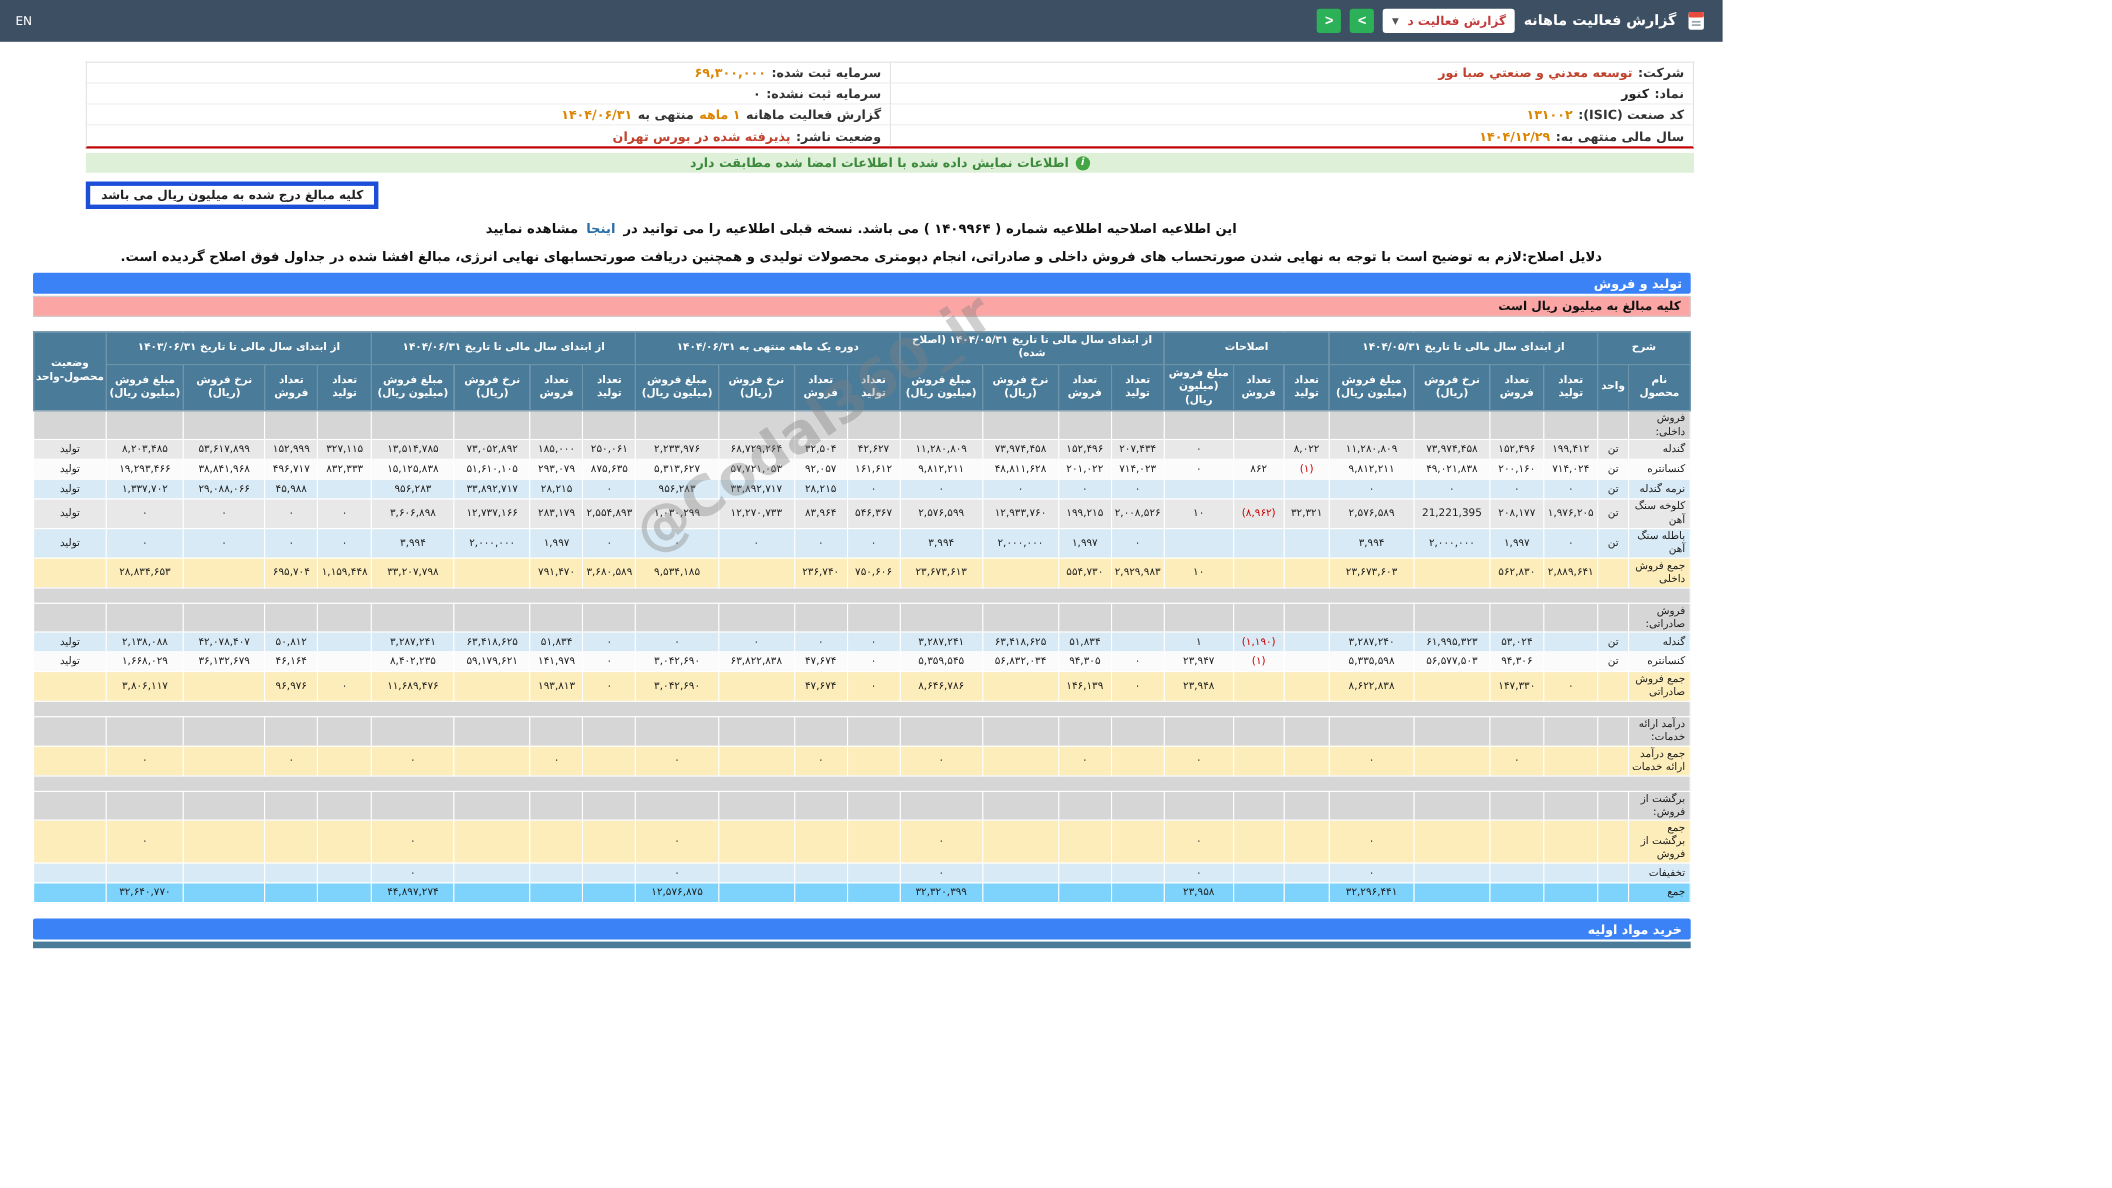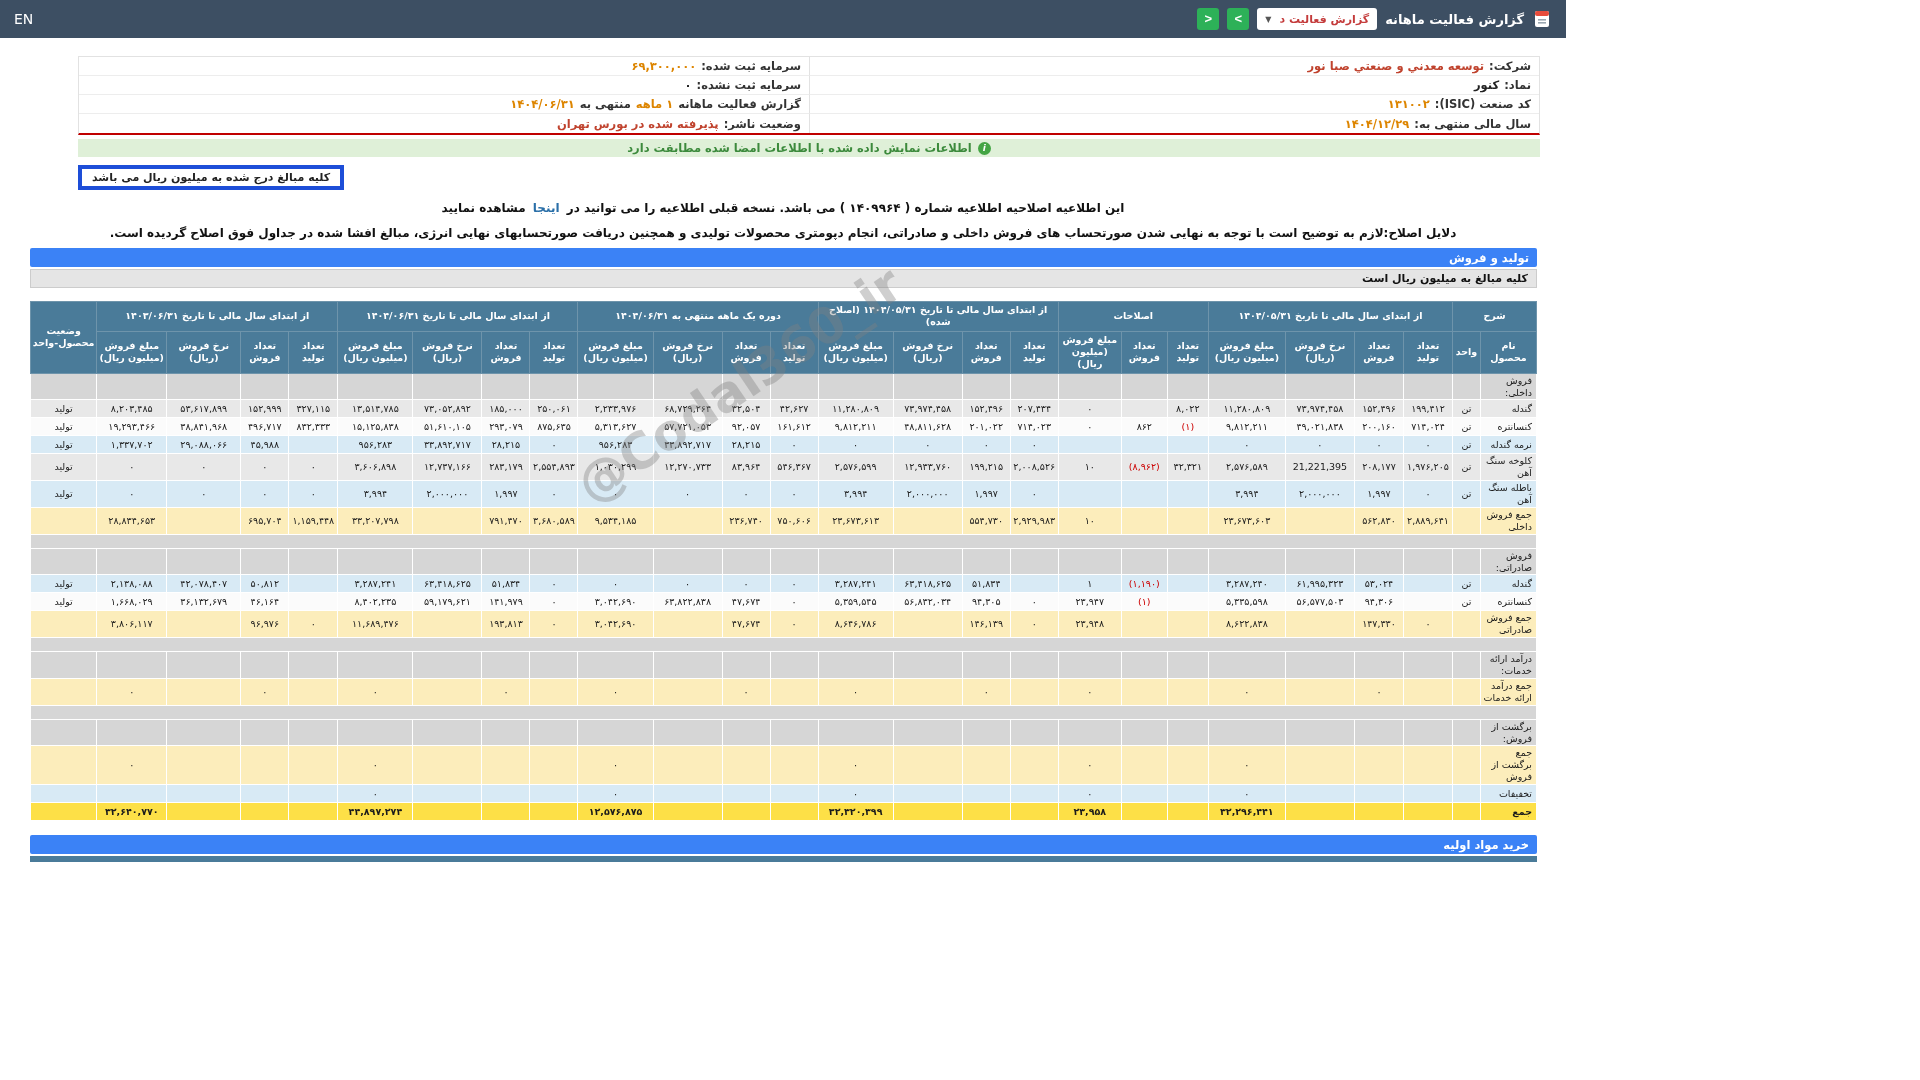--- a/index.html
+++ b/index.html
@@ -9,21 +9,21 @@
   
   .topbar { height:38px; background:#3d4f63; display:flex; align-items:center;
             justify-content:space-between; padding:0 14px; }
   .tb-right { display:flex; align-items:center; gap:8px; }
   .tb-title { color:#fff; font-weight:bold; font-size:13px; }
   .tb-dd { background:#fff; border-radius:3px; height:22px; display:flex; align-items:center;
            gap:8px; padding:0 8px; font-size:11px; color:#c43b3b; font-weight:bold; cursor:pointer; }
   .tb-dd .caret { color:#555; font-size:8px; }
   .tb-btn { width:22px; height:22px; background:#2db158; color:#fff; border:none; border-radius:3px;
             font-weight:bold; font-size:13px; line-height:20px; text-align:center; cursor:pointer; padding:0; }
-  .tb-en { color:#fff; font-size:14px; cursor:pointer; }
+  .tb-en { color:#fff; font-size:11px; cursor:pointer; }
 
   
   .info-table { margin:18px 26px 0 78px; display:grid; grid-template-columns:1fr 1fr;
                 border:1px solid #e2e2e2; border-bottom:2px solid #c00000; font-size:11.5px; background:#fff; }
   .info-cell { height:19px; display:flex; align-items:center; gap:5px; padding:0 8px;
                border-bottom:1px solid #ededed; white-space:nowrap; overflow:hidden; }
   .info-cell.rcol { border-left:1px solid #e2e2e2; }
   .info-cell.last { border-bottom:none; }
   .lab { font-weight:bold; color:#333; }
   .val { font-weight:bold; color:#222; }
@@ -40,38 +40,38 @@
   
   .amounts-row { margin:8px 26px 0 78px; text-align:left; }
   .amounts-box { display:inline-block; direction:rtl; border:4px solid #1d4ed8; padding:2px 10px;
                  font-size:11px; font-weight:bold; color:#222; }
   .center-line { text-align:center; font-size:12px; font-weight:bold; color:#111; margin-top:11px; }
   .center-line .lnk { color:#2a6fa8; cursor:pointer; margin:12px 3px; }
 
   
   .section-bar { margin:8px 29px 0 30px; height:19px; background:#3b82f6; border-radius:2px;
                  color:#fff; font-weight:bold; font-size:11.5px; display:flex; align-items:center; padding:0 8px; }
-  .amounts-note { margin:2px 29px 0 30px; border:1px solid #ccc; background:#e5e5e5; font-size:11px;
+  .amounts-note { margin:2px 29px 0 30px; border:1px solid #ccc; background:#fca5a5; font-size:11px;
                   font-weight:bold; color:#111; padding:2px 8px; height:19px; }
   .bottom-bar { margin-top:14px; }
   .partial-header { margin:2px 29px 0 30px; height:6px; background:#4a7b99; }
 
   
   .table-wrap { margin:13px 29px 0 30px; position:relative; }
   table { width:100%; border-collapse:collapse; table-layout:fixed; border:1px solid #c9c9c9; }
   th { background:#4a7b99; color:#fff; font-size:9.5px; font-weight:bold; border:1px solid #6e94ab;
        padding:2px 1px; line-height:1.3; text-align:center; }
   td { font-size:9.5px; color:#1b1b1b; border:1px solid #fff; padding:1px 2px; text-align:center;
        height:18px; line-height:1.25; word-wrap:break-word; }
   td.name { text-align:right; padding-right:4px; }
   tr.r-data.s-gray td  { background:#e8e8e8; }
   tr.r-data.s-white td { background:#fbfbfb; }
   tr.r-data.s-blue td, tr.r-discount td { background:#d8eaf5; }
   tr.r-total td { background:#fcedbb; }
-  tr.r-grand td { background:#fde047; font-weight:bold; }
+  tr.r-grand td { background:#7dd3fc; font-weight:normal; }
   tr.r-section td, tr.r-spacer td { background:#d6d6d6; }
   tr.r-section td.name { font-weight:normal; }
   tr.r-spacer td { height:14px; }
   td.neg { color:#cc0000; }
 
   .watermark { position:absolute; top:55px; left:520px; transform:rotate(-34deg);
                font-size:50px; font-weight:bold; color:rgba(130,130,130,0.38);
                direction:ltr; pointer-events:none; z-index:5; white-space:nowrap; }
 </style>
 </head>

